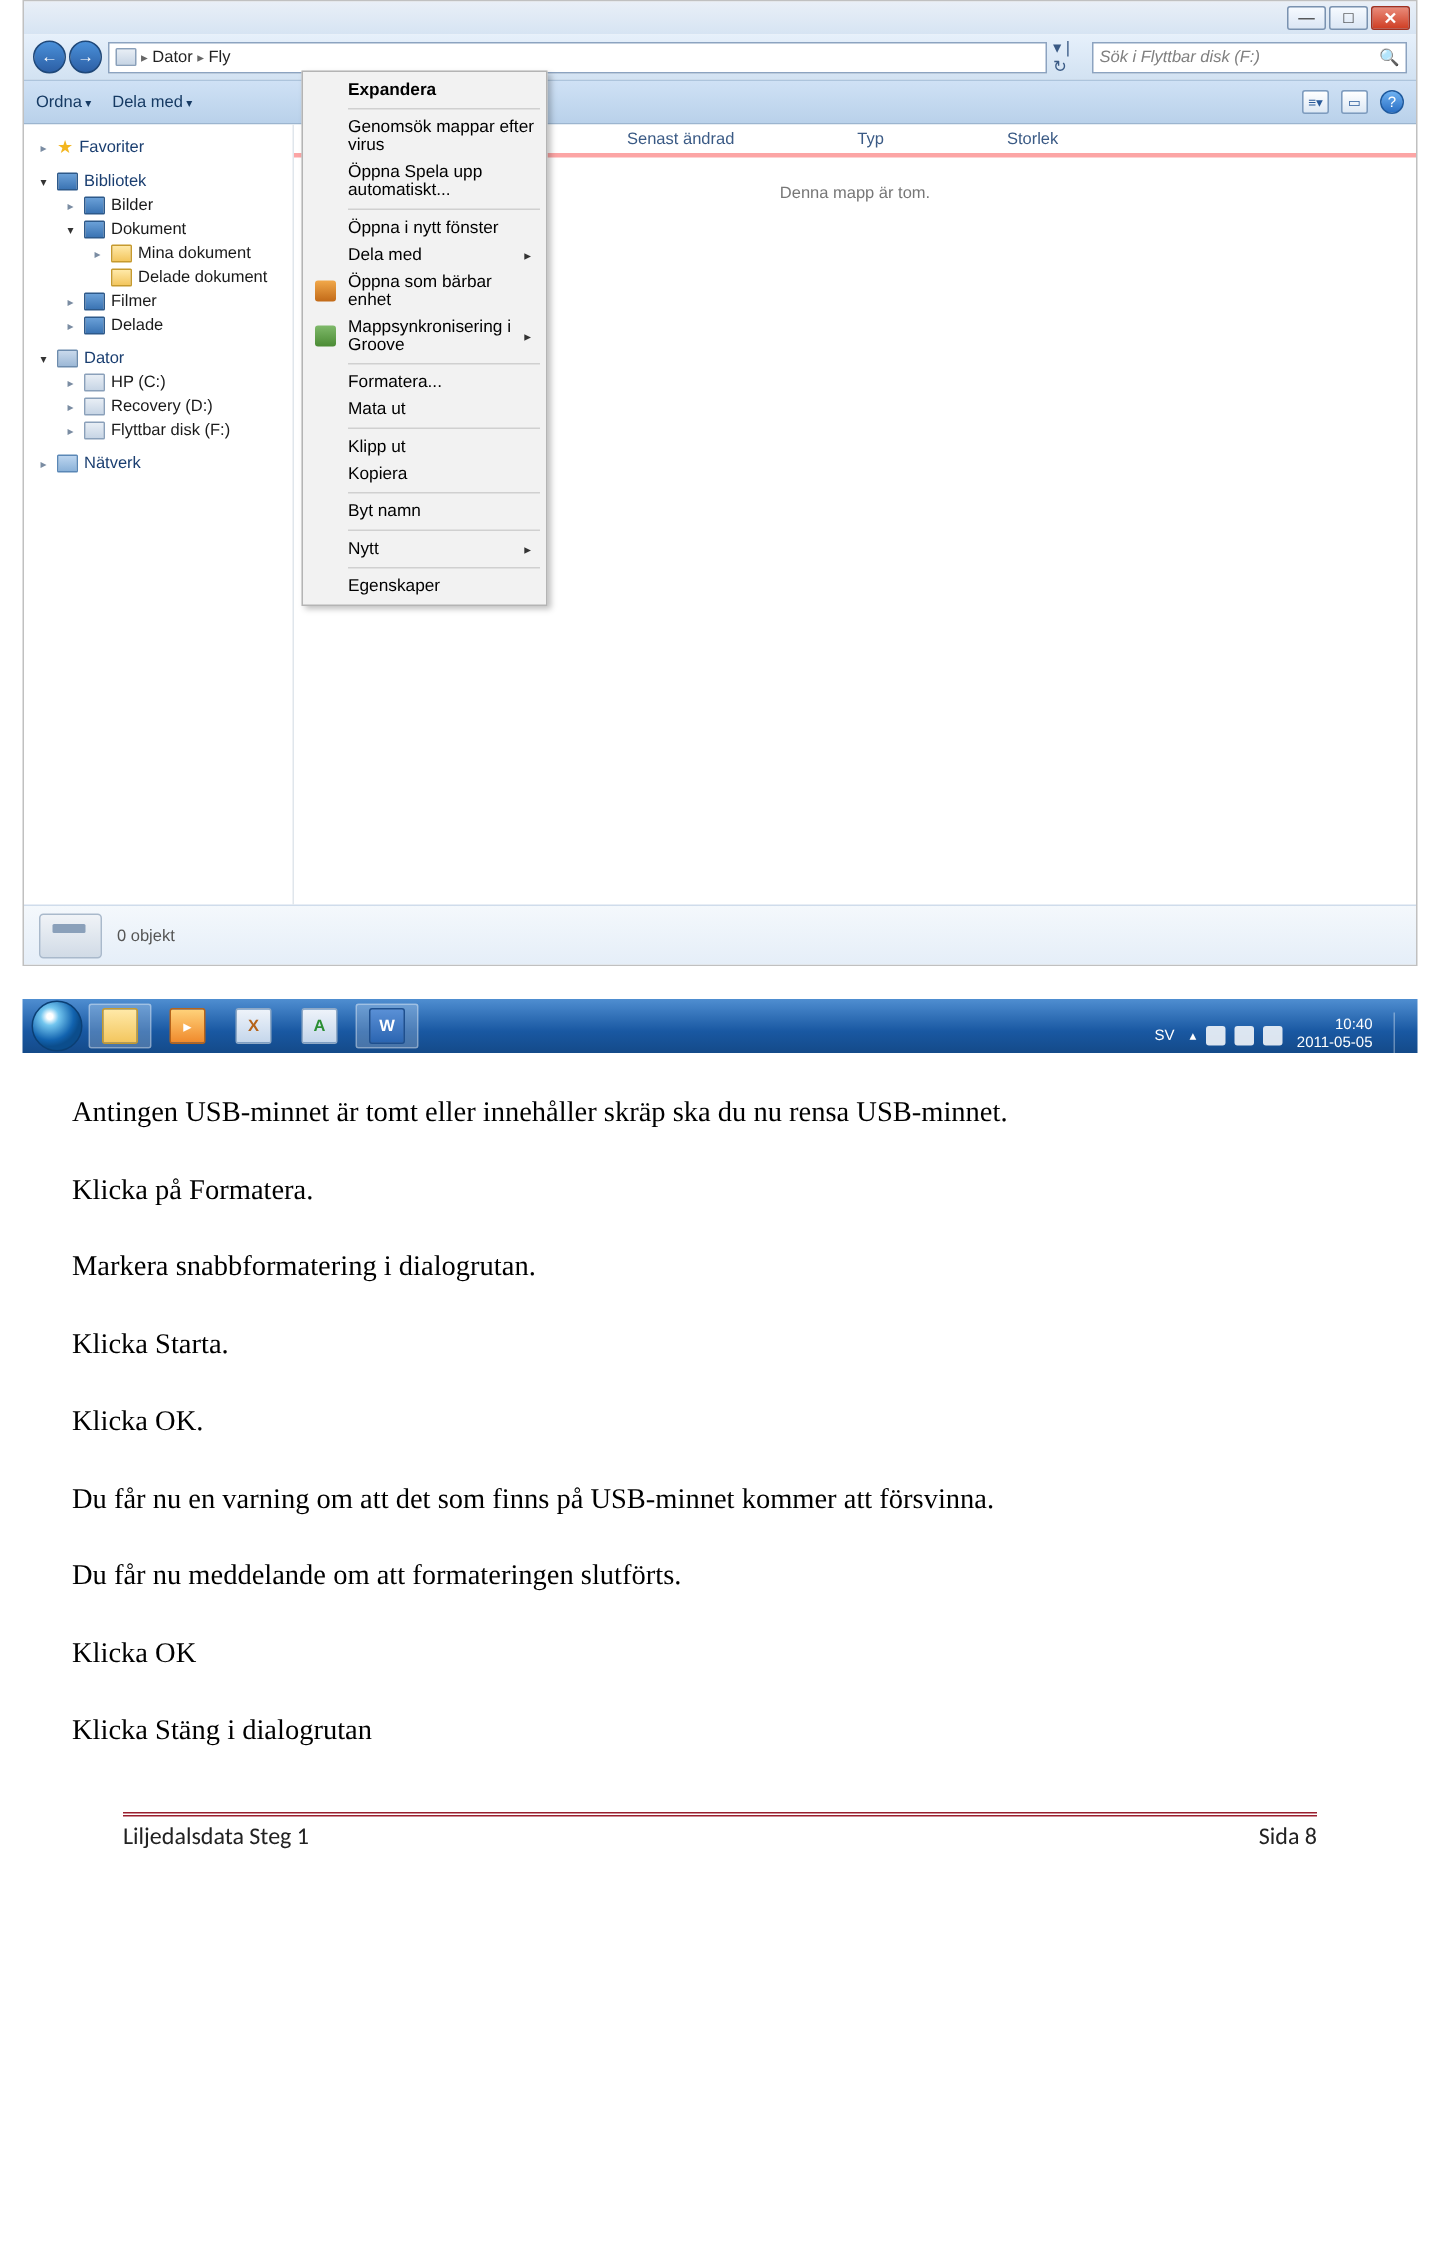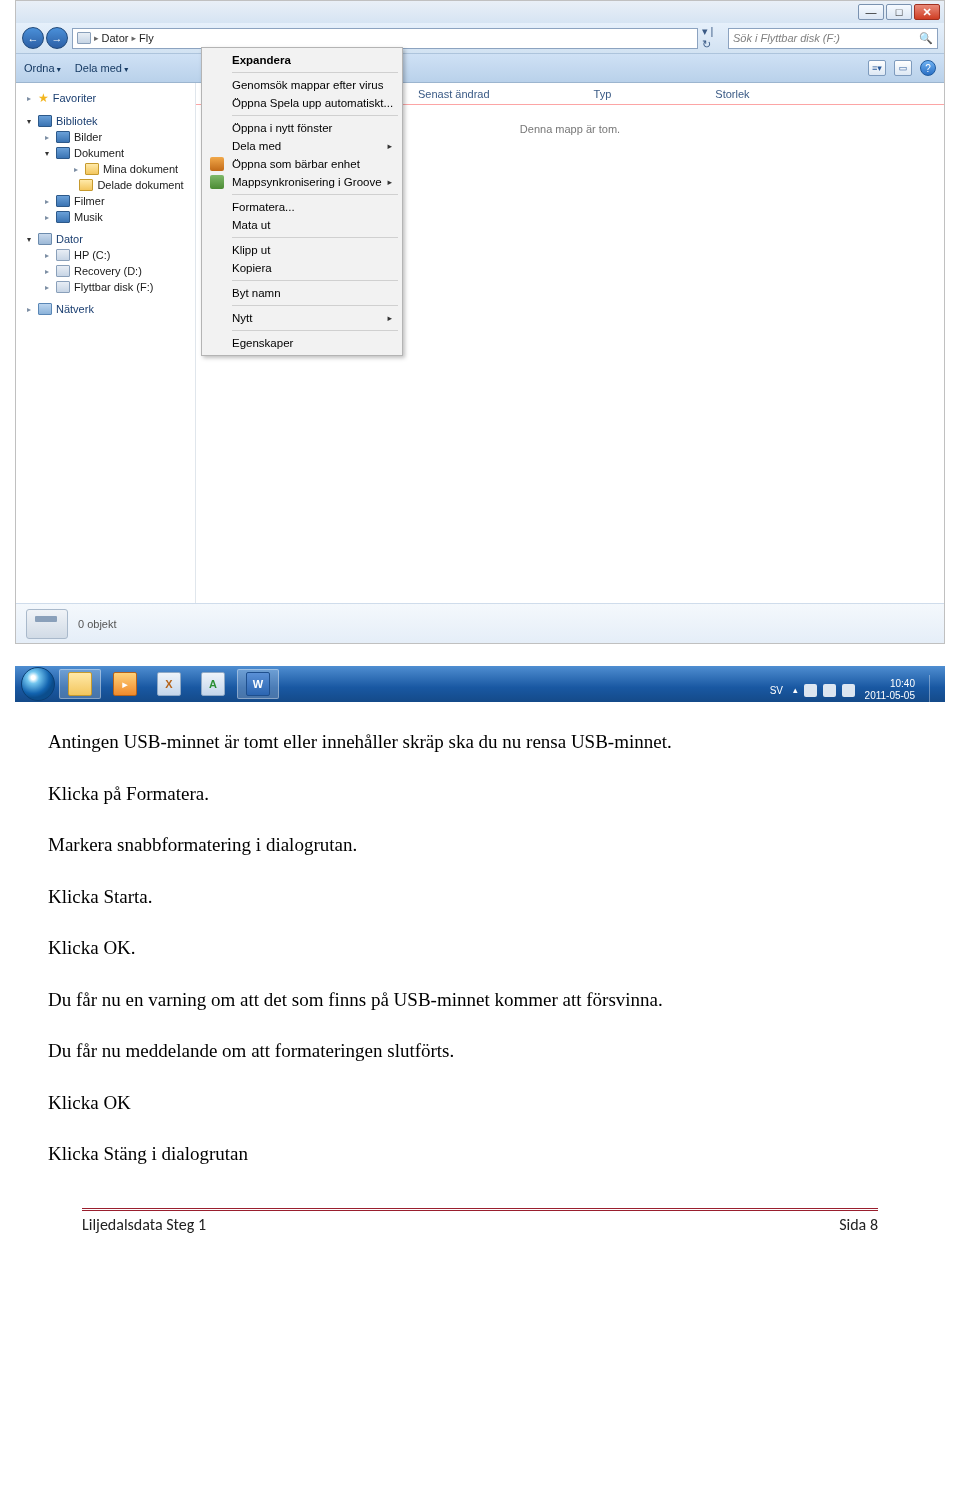--- a/index.html
+++ b/index.html
@@ -42,27 +42,27 @@
   .ico-star { color: #f3b61f; font-size: 12px; }
   .ico-lib { background: linear-gradient(#6aa0d8,#3b74b3); border: 1px solid #2d598a; border-radius: 1px; }
   .ico-folder { background: linear-gradient(#ffe9a8,#f3c65e); border: 1px solid #c69a2e; border-radius: 1px; }
   .ico-pc { background: linear-gradient(#c9d9ec,#9cb8d6); border: 1px solid #6c8bad; border-radius: 1px; }
   .ico-drive { background: linear-gradient(#e8eef5,#c7d5e5); border: 1px solid #8aa0ba; border-radius: 1px; }
   .ico-net { background: linear-gradient(#bcd5ef,#8bb2d9); border: 1px solid #5a87b6; border-radius: 1px; }
   .tree-label { color: #1a1a1a; }
   .tree-label.link { color: #1a3e70; }
   .tree-group { margin-top: 6px; }
   .tree-child { padding-left: 22px; }
-  .tree-child2 { padding-left: 40px; justify-content: center; }
+  .tree-child2 { padding-left: 40px; }
 
   .content-pane { flex: 1; position: relative; }
-  .col-headers { display: flex; height: 22px; border-bottom: 1px solid #fca5a5; align-items: center; padding-left: 222px; color: #3a5a85; font-size: 11px; gap: 104px; }
+  .col-headers { display: flex; height: 22px; border-bottom: 3px solid #fca5a5; align-items: center; padding-left: 222px; color: #3a5a85; font-size: 11px; gap: 82px; }
   .empty-msg { position: absolute; top: 40px; left: 0; right: 0; text-align: center; color: #777; font-size: 11px; }
 
-  .context-menu { position: absolute; left: 185px; top: 46px; width: 202px; background: #f2f2f2; border: 1px solid #b4b4b4; box-shadow: 2px 2px 4px rgba(0,0,0,0.25); padding: 3px 2px; z-index: 10; }
+  .context-menu { position: absolute; left: 185px; top: 46px; width: 164px; background: #f2f2f2; border: 1px solid #b4b4b4; box-shadow: 2px 2px 4px rgba(0,0,0,0.25); padding: 3px 2px; z-index: 10; }
   .ctx-item { display: flex; align-items: center; padding: 3px 6px 3px 28px; position: relative; color: #000; font-size: 11.5px; }
   .ctx-item.bold { font-weight: bold; }
   .ctx-sub::after { content: "▸"; position: absolute; right: 8px; font-size: 9px; color: #333; }
   .ctx-sep { height: 1px; background: #d0d0d0; margin: 3px 2px 3px 28px; }
   .ctx-icon { position: absolute; left: 6px; width: 14px; height: 14px; }
   .ctx-icon.g1 { background: linear-gradient(#f1a84a,#c26a18); border-radius: 2px; }
   .ctx-icon.g2 { background: linear-gradient(#7fb96a,#4b8b34); border-radius: 2px; }
 
   .statusbar { height: 40px; background: linear-gradient(#f4f8fc,#e5eef8); border-top: 1px solid #cfdceb; display: flex; align-items: center; padding: 0 10px; gap: 10px; color: #555; font-size: 11px; }
   .drive-icon { width: 42px; height: 30px; background: linear-gradient(#f0f3f7,#d1dbe6); border: 1px solid #a9b9cb; border-radius: 3px; position: relative; }
@@ -160,21 +160,21 @@
               <span class="tree-label">Delade dokument</span>
             </div>
           <div class="tree-item tree-child">
               <span class="tri closed"></span>
               <span class="ico ico-lib"></span>
               <span class="tree-label">Filmer</span>
             </div>
           <div class="tree-item tree-child">
               <span class="tri closed"></span>
               <span class="ico ico-lib"></span>
-              <span class="tree-label">Musik</span>
+              <span class="tree-label">Delade</span>
             </div>
         </div>
 
         <div class="tree-group">
           <div class="tree-item">
               <span class="tri open"></span>
               <span class="ico ico-pc"></span>
               <span class="tree-label link">Dator</span>
             </div>
           <div class="tree-item tree-child">

